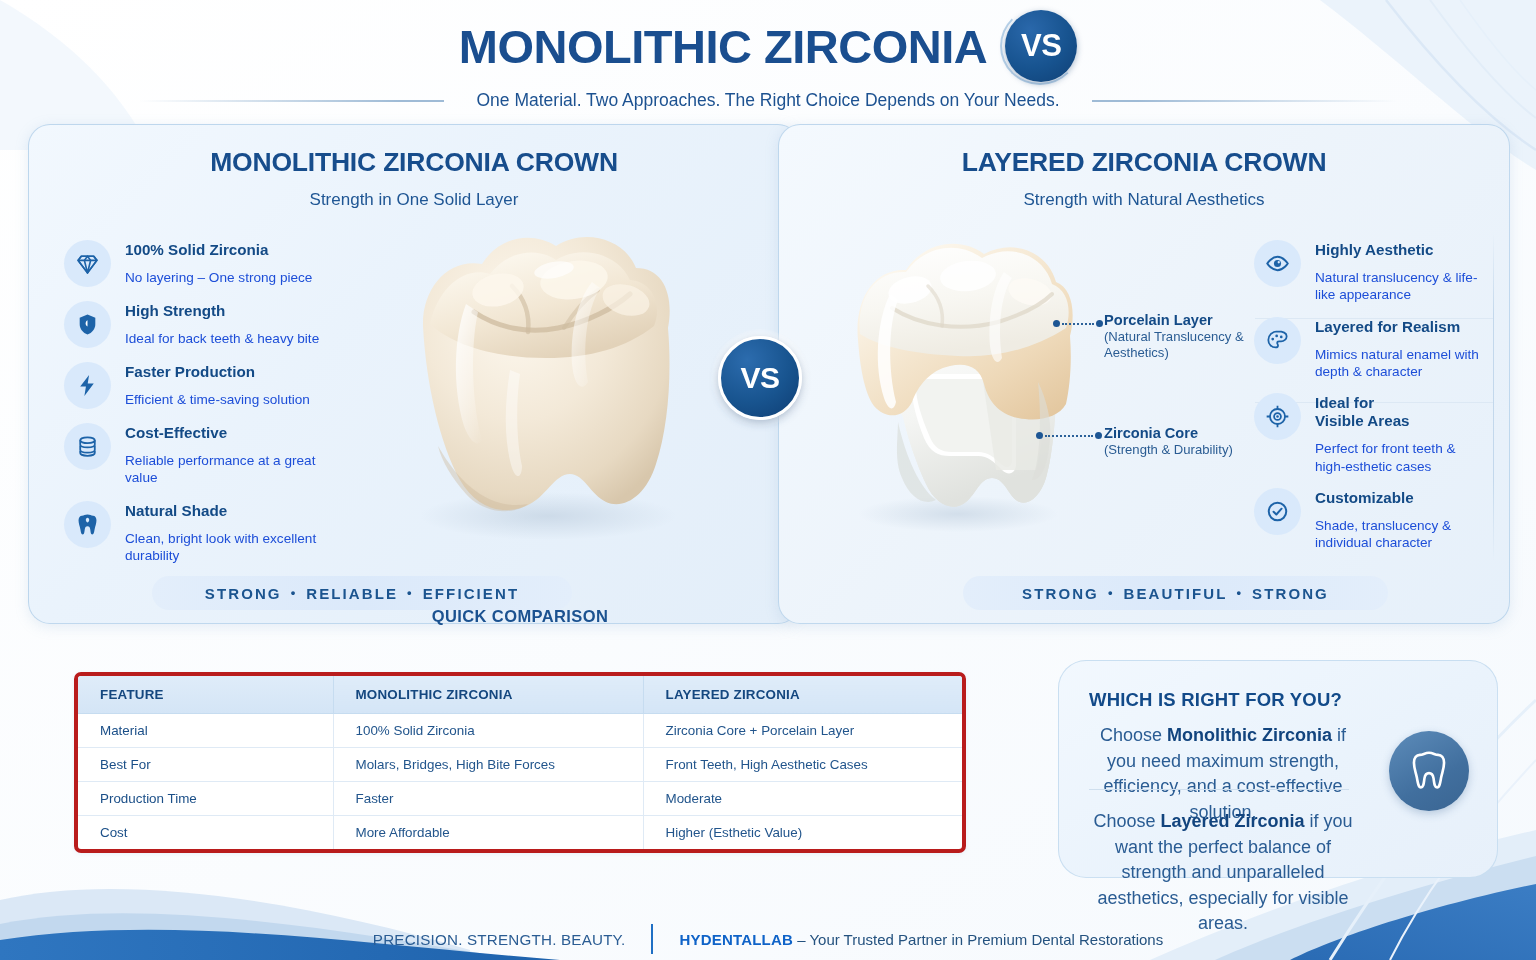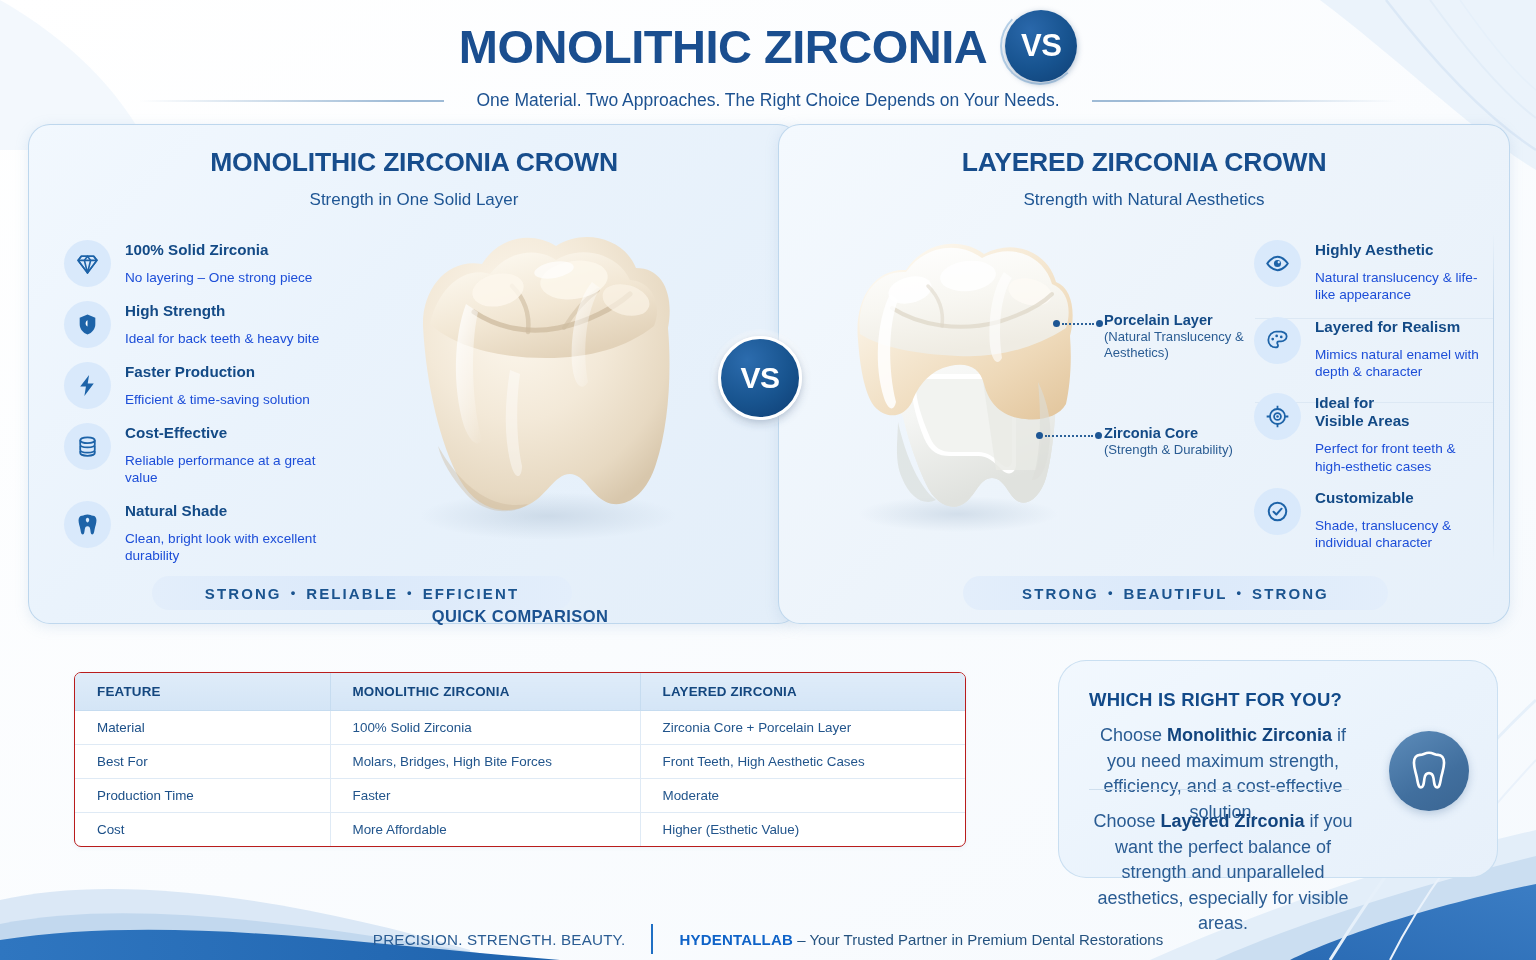--- a/index.html
+++ b/index.html
@@ -131,21 +131,21 @@
   .co-dash { height:0; border-top:2px dotted #2b6199; flex:1 1 auto; margin:0 2px; }
 
   
   .qc-title {
     position:absolute; left:70px; top:607px; width:900px; text-align:center;
     font-size:16.5px; font-weight:bold; color:#1b5architecture; color:#1a5architecture;
     color:#1b5290; letter-spacing:0.4px;
   }
   .tbl {
     position:absolute; left:74px; top:672px; width:892px;
-    border:1px solid #b91c1c; border-radius:7px; overflow:hidden;
+    border:4px solid #b91c1c; border-radius:7px; overflow:hidden;
     background:#fff;
     box-shadow:0 1px 4px rgba(140,175,210,.14);
   }
   .tbl table { width:100%; border-collapse:collapse; }
   .tbl th {
     background:linear-gradient(180deg,#dfecf9 0%,#d4e5f6 100%);
     font-size:13.4px; font-weight:bold; color:#14477f; text-align:left;
     padding:11px 22px; letter-spacing:0.2px;
     border-right:1px solid #c6dcf0; border-bottom:1px solid #c6dcf0;
   }

